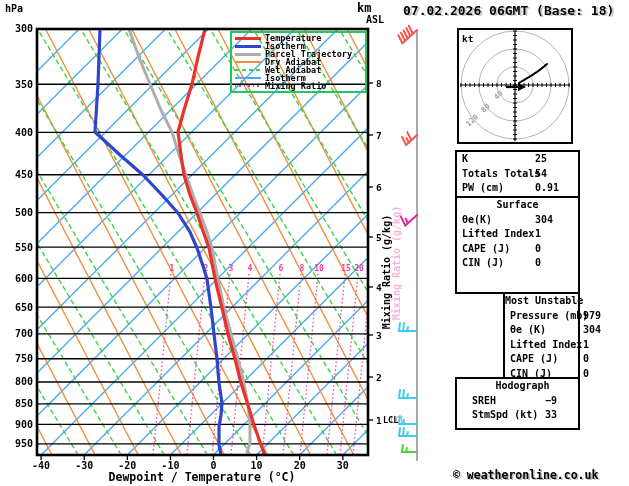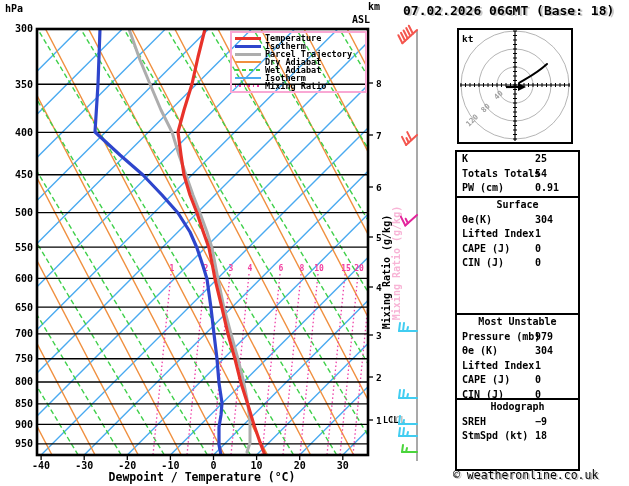--- a/index.html
+++ b/index.html
@@ -2,36 +2,36 @@
 <html><head>
 <meta charset="utf-8">
 <style>
   html,body{margin:0;padding:0;background:#fff;}
   #stage{position:relative;width:629px;height:486px;background:#fff;
          font-family:"DejaVu Sans Mono","Liberation Mono",monospace;overflow:hidden;}
   #chart-svg{position:absolute;left:0;top:0;}
   .hdr{position:absolute;font-weight:bold;color:#000;white-space:pre;}
   #hpa-label{left:5px;top:3px;font-size:10px;}
   #main-title{left:52px;top:3px;font-size:13px;letter-spacing:.5px;}
-  #km-label{left:368px;top:1px;font-size:10px;}
-  #asl-label{left:352px;top:14px;font-size:10px;}
+  #km-label{left:357px;top:1px;font-size:12px;}
+  #asl-label{left:366px;top:14px;font-size:10px;}
   #datetime{left:403px;top:3px;font-size:13px;text-shadow:2px 1px 0 #c9c9c9;}
   #legend{position:absolute;left:230px;top:31px;width:137px;height:62px;
-          border:2px solid #f9a8d4;box-sizing:border-box;display:flex;flex-direction:column;
+          border:2px solid #22c55e;box-sizing:border-box;display:flex;flex-direction:column;
           justify-content:space-around;padding:1px 0 1px 3px;background:transparent;}
   .lrow{display:flex;align-items:center;height:8px;}
   .lsample{width:26px;height:3px;flex:0 0 26px;}
   .llabel{font-size:8.5px;font-weight:bold;margin-left:4px;line-height:8px;white-space:pre;}
   #panel{position:absolute;left:455px;top:150px;width:125px;}
   .pbox{border:2px solid #000;box-sizing:border-box;background:#fff;}
   .phead{text-align:center;font-size:10px;font-weight:bold;line-height:14.6px;white-space:pre;}
   .prow{position:relative;font-size:10px;font-weight:bold;line-height:14.6px;
         padding-left:5px;white-space:pre;}
   .pval{position:absolute;left:78px;top:0;}
-  #footer{position:absolute;left:453px;top:468px;font-size:11.5px;font-weight:normal;
+  #footer{position:absolute;left:453px;top:468px;font-size:11.5px;font-weight:bold;
           text-shadow:1.5px 1px 0 #b9b9b9;}
   #hodo-svg{position:absolute;left:457px;top:28px;}
 </style>
 </head>
 <body>
 
 <div id="stage">
 
   <svg id="chart-svg" width="629" height="486">
     <defs>
@@ -348,36 +348,36 @@
       </g>
     <text x="5" y="14" font-size="9.5" font-weight="bold" fill="#000">kt</text>
   </svg>
 
   <div id="panel">
       <div class="pbox" style="height: 48px;">
         <div class="prow"><span>K</span><span class="pval">25</span></div>
         <div class="prow"><span>Totals Totals</span><span class="pval">54</span></div>
         <div class="prow"><span>PW (cm)</span><span class="pval">0.91</span></div>
       </div>
-      <div class="pbox" style="height: 119px; margin-top: -2px;">
+      <div class="pbox" style="height: 98px; margin-top: -2px;">
         <div class="phead">Surface</div>
         <div class="prow"><span>θe(K)</span><span class="pval">304</span></div>
         <div class="prow"><span>Lifted Index</span><span class="pval">1</span></div>
         <div class="prow"><span>CAPE (J)</span><span class="pval">0</span></div>
         <div class="prow"><span>CIN (J)</span><span class="pval">0</span></div>
       </div>
-      <div class="pbox" style="height: 87px; margin-top: -2px;">
+      <div class="pbox" style="height: 87px; margin-top: -2px; margin-left: 48px;">
         <div class="phead">Most Unstable</div>
         <div class="prow"><span>Pressure (mb)</span><span class="pval">979</span></div>
         <div class="prow"><span>θe (K)</span><span class="pval">304</span></div>
         <div class="prow"><span>Lifted Index</span><span class="pval">1</span></div>
         <div class="prow"><span>CAPE (J)</span><span class="pval">0</span></div>
         <div class="prow"><span>CIN (J)</span><span class="pval">0</span></div>
       </div>
-      <div class="pbox" style="height: 73px; margin-top: -2px;">
+      <div class="pbox" style="height: 53px; margin-top: -2px; padding-left: 10px;">
         <div class="phead">Hodograph</div>
         <div class="prow"><span>SREH</span><span class="pval">−9</span></div>
-        <div class="prow"><span>StmSpd (kt)</span><span class="pval">18</span></div>
+        <div class="prow"><span>StmSpd (kt)</span><span class="pval">33</span></div>
       </div>
     </div>
 
   <div id="footer">© weatheronline.co.uk</div>
 </div>
 
 </body></html>

